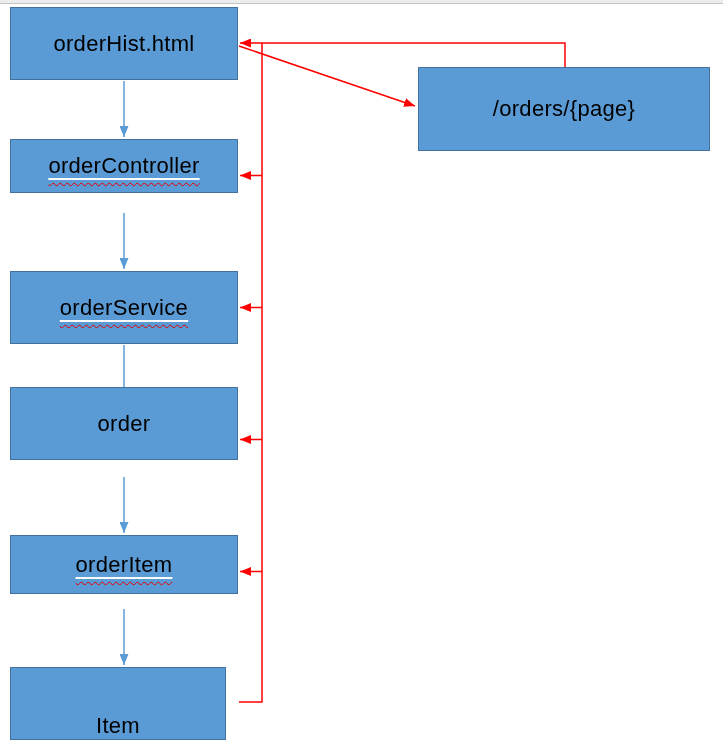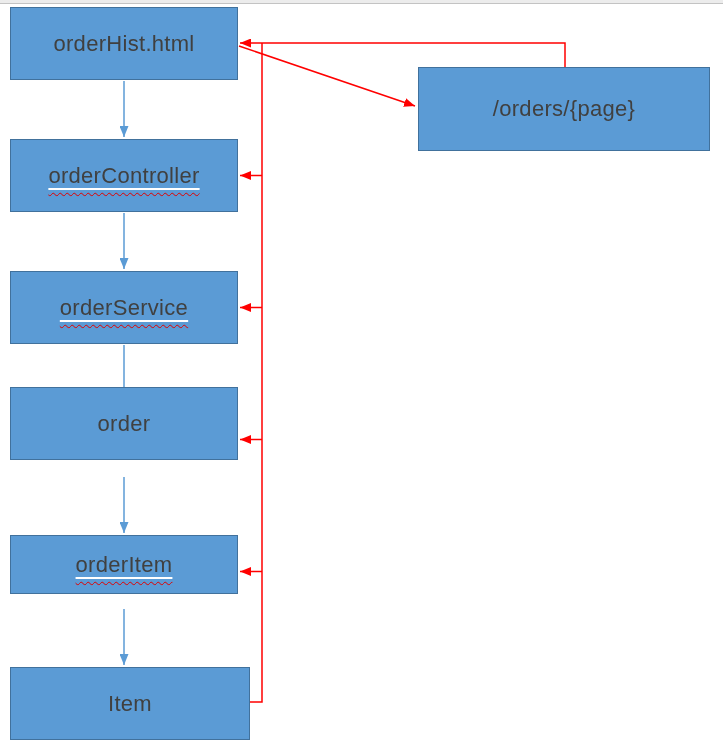--- a/index.html
+++ b/index.html
@@ -31,32 +31,32 @@
     pointer-events: none;
   }
   .node {
     position: absolute;
     background: #5b9bd5;
     border: 1.5px solid #41719c;
     box-sizing: border-box;
     display: flex;
     align-items: center;
     justify-content: center;
-    color: #404040;
+    color: #000000;
     font-size: 22px;
     letter-spacing: 0.3px;
     cursor: default;
   }
   .n-orderhist   { left: 10px;  top: 7px;   width: 228px; height: 73px; }
   .n-endpoint    { left: 418px; top: 67px;  width: 292px; height: 84px; }
-  .n-controller  { left: 10px;  top: 139px; width: 228px; height: 73px; }
+  .n-controller  { left: 10px;  top: 139px; width: 228px; height: 54px; }
   .n-service     { left: 10px;  top: 271px; width: 228px; height: 73px; }
   .n-order       { left: 10px;  top: 387px; width: 228px; height: 73px; }
   .n-orderitem   { left: 10px;  top: 535px; width: 228px; height: 59px; }
-  .n-item        { left: 10px;  top: 667px; width: 240px; height: 73px; }
+  .n-item        { left: 10px;  top: 667px; width: 216px; height: 73px; align-items: flex-end; }
 
   
   .lbl-underlined {
     text-decoration: underline solid #ffffff;
     text-decoration-thickness: 1.5px;
     text-underline-offset: 5px;
   }
   .lbl-underlined .squiggle {
     text-decoration: underline wavy #e00000;
     text-decoration-thickness: 1px;

